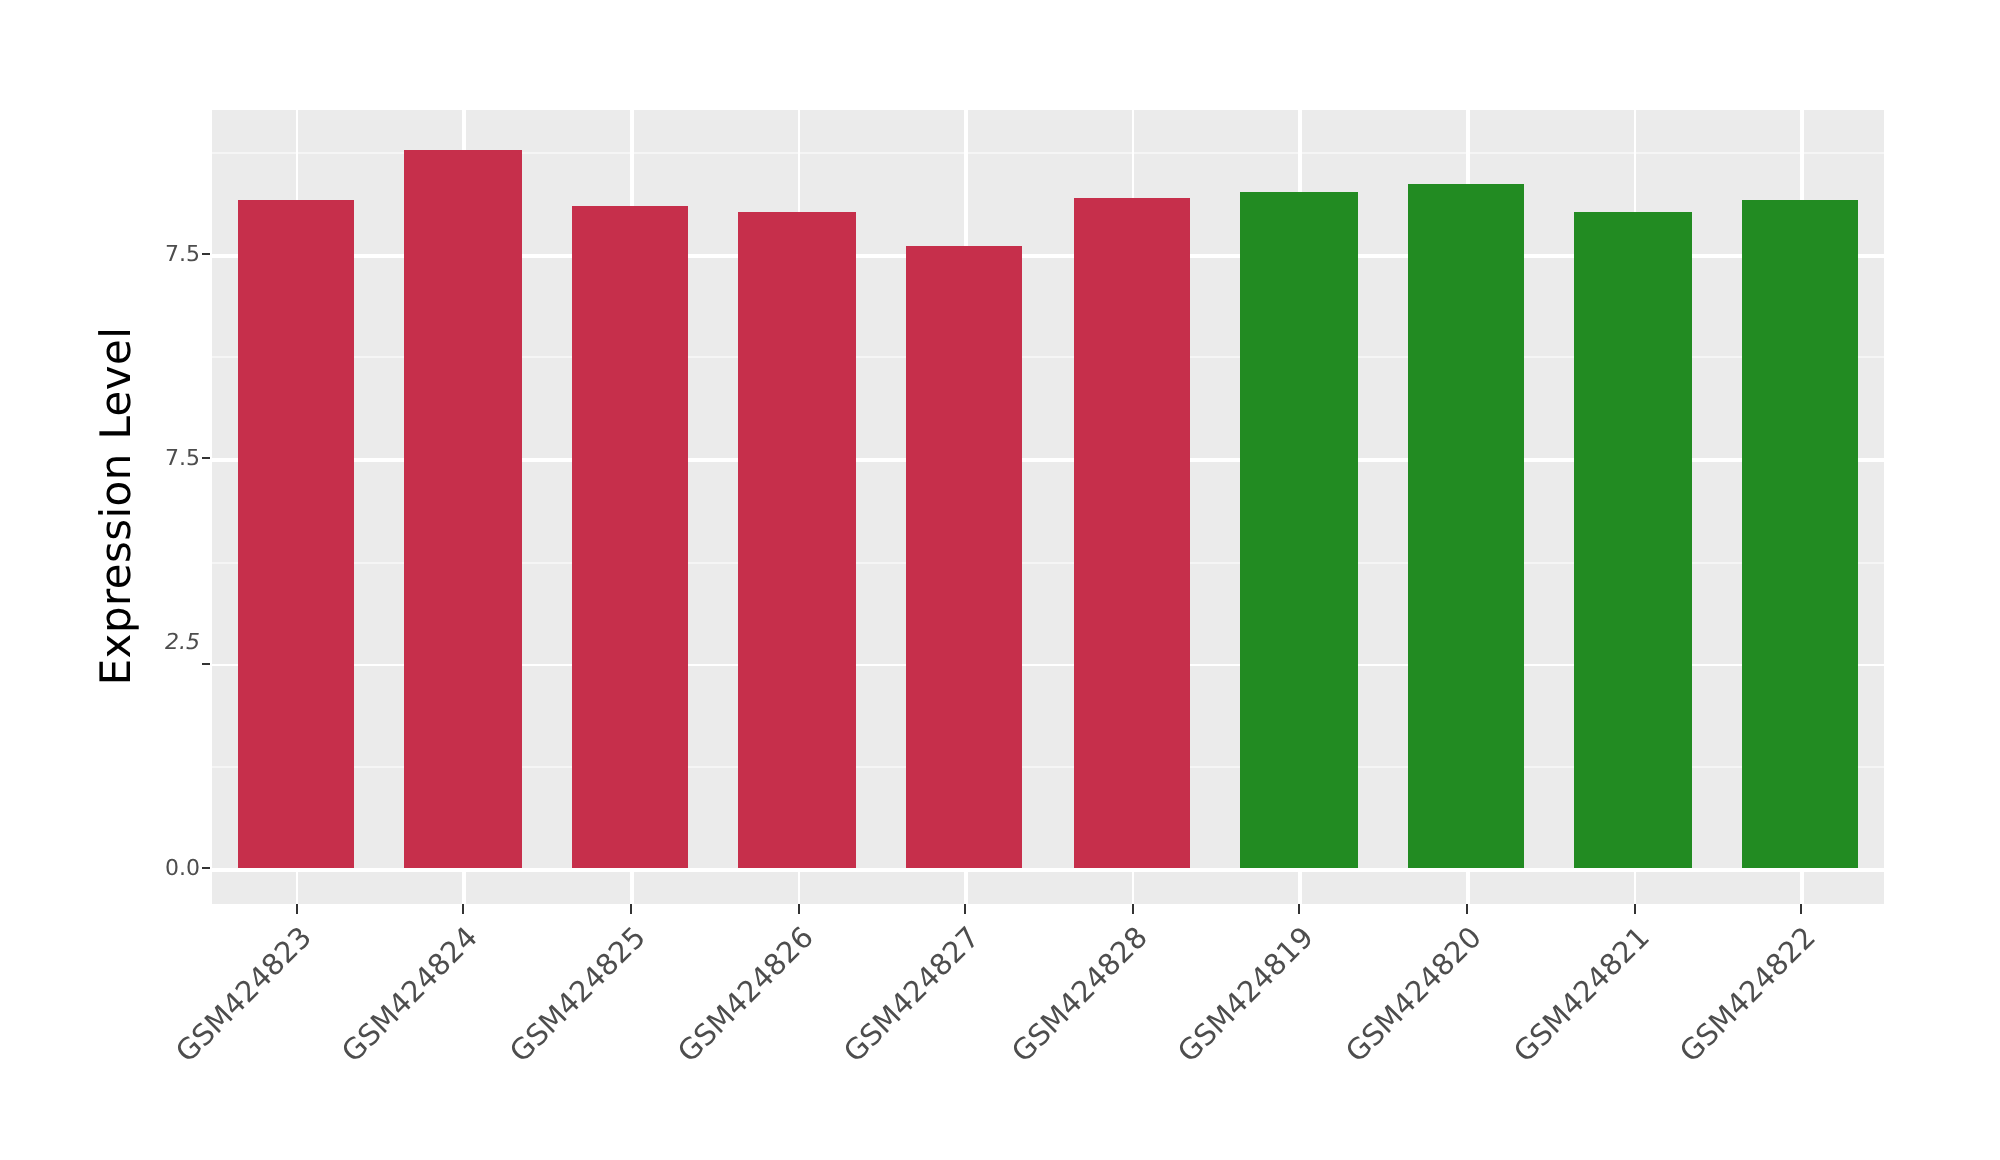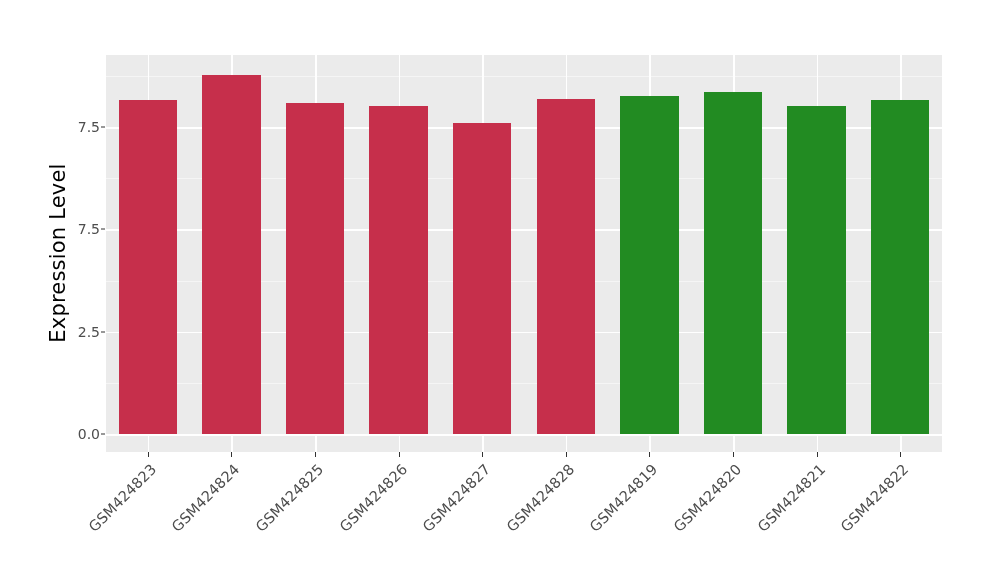--- a/index.html
+++ b/index.html
@@ -39,21 +39,21 @@
     letter-spacing: 0.2px;
     white-space: nowrap;
   }
 
   
   .y-tick-label {
     position: absolute;
     right: 0;
     width: 44px;
     text-align: right;
-    font-size: 14px;
+    font-size: 11px;
     color: #4d4d4d;
     transform: translateY(-50%);
     white-space: nowrap;
   }
   #y-tick-labels {
     position: absolute;
     left: 56px;
     top: 0;
     width: 44px;
     height: 580px;
@@ -124,21 +124,21 @@
 </style>
 </head>
 <body>
 
 <div id="figure">
 
   <div id="y-axis-title">Expression Level</div>
 
   <div id="y-tick-labels">
       <div class="y-tick-label" style="top: 434px;">0.0</div>
-      <div class="y-tick-label" style="top: 332px;">2.5</div>
+      <div class="y-tick-label" style="top: 321px; font-style: italic;">2.5</div>
       <div class="y-tick-label" style="top: 229.333px;">7.5</div>
       <div class="y-tick-label" style="top: 127px;">7.5</div>
     </div>
 
   <div id="panel">
       <div class="gridline-minor" style="top: 327.833px;"></div>
       <div class="gridline-minor" style="top: 225.5px;"></div>
       <div class="gridline-minor" style="top: 123.167px;"></div>
       <div class="gridline-minor" style="top: 20.8333px;"></div>
       <div class="gridline-major" style="top: 379px;"></div>

